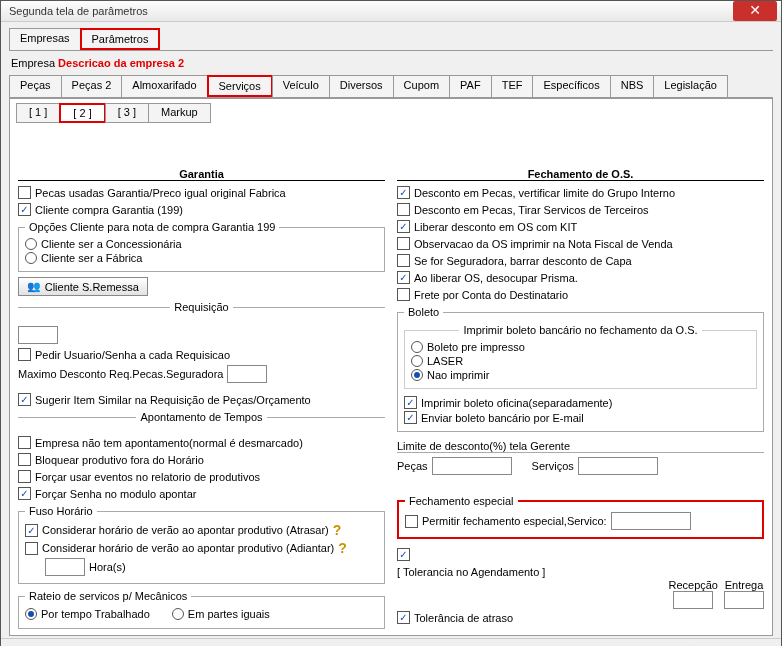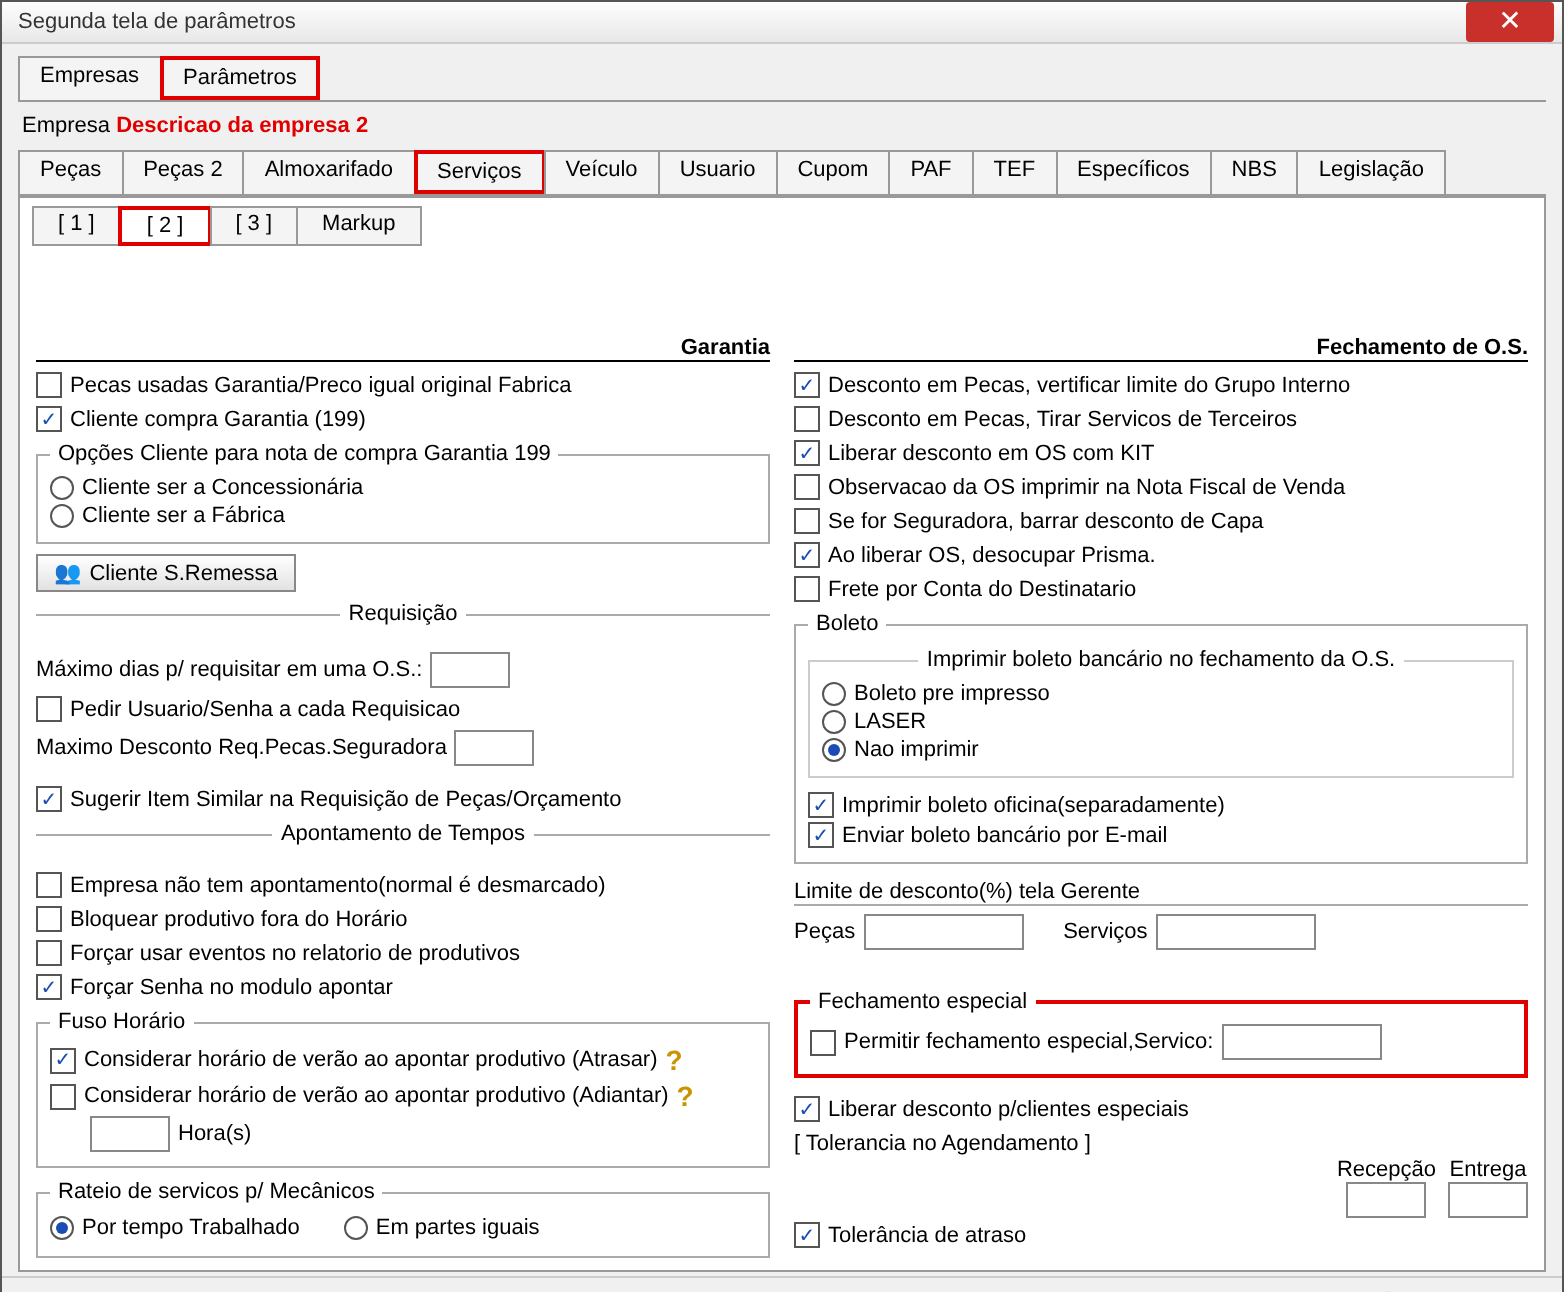--- a/index.html
+++ b/index.html
@@ -14,21 +14,21 @@
 .tab.red-box { border: 2px solid #e10000; }
 .empresa-line { padding: 6px 2px; }
 .empresa-line .lbl { color: #000; }
 .empresa-line .desc { color: #e10000; font-weight: bold; }
 .subtab-wrap { border: 1px solid #999; background: #fff; flex: 1; display: flex; flex-direction: column; padding: 0; }
 .subtabrow2 { display: flex; padding: 4px 6px 0 6px; }
 .subtab2 { padding: 2px 12px; border: 1px solid #999; background: #f4f4f4; margin-right: -1px; cursor: pointer; }
 .subtab2.red-box { border: 2px solid #e10000; background: #fff; }
 .panel { flex: 1; padding: 4px 8px; display: flex; gap: 12px; }
 .col { flex: 1; display: flex; flex-direction: column; gap: 2px; }
-.section-title { text-align: right; font-weight: bold; border-bottom: 1px solid #000; margin-bottom: 2px; margin-top: 41px; }
+.section-title { text-align: center; font-weight: bold; border-bottom: 1px solid #000; margin-bottom: 2px; margin-top: 41px; }
 .row { display: flex; align-items: center; gap: 4px; padding: 1px 0; }
 .cb { width: 13px; height: 13px; border: 1px solid #555; background: #fff; display: inline-flex; align-items: center; justify-content: center; font-size: 10px; color: #1a4db3; cursor: pointer; }
 .cb.checked::after { content: "✓"; }
 .rb { width: 12px; height: 12px; border: 1px solid #555; border-radius: 50%; background: #fff; display: inline-flex; align-items: center; justify-content: center; cursor: pointer; }
 .rb.sel::after { content: ""; width: 6px; height: 6px; background: #1a4db3; border-radius: 50%; }
 fieldset { border: 1px solid #aaa; padding: 4px 6px 6px 6px; margin: 2px 0; }
 fieldset legend { padding: 0 4px; }
 .btn { border: 1px solid #888; background: linear-gradient(#fff,#e2e2e2); padding: 2px 8px; cursor: pointer; display: inline-flex; align-items: center; gap: 4px; }
 .txt { border: 1px solid #888; height: 18px; padding: 0 2px; background: #fff; }
 .small { width: 40px; }
@@ -62,21 +62,21 @@
       <span class="lbl">Empresa</span>
       <span class="desc">Descricao da empresa 2</span>
     </div>
 
     <div class="tabrow">
       <div class="tab">Peças</div>
       <div class="tab">Peças 2</div>
       <div class="tab">Almoxarifado</div>
       <div class="tab red-box">Serviços</div>
       <div class="tab">Veículo</div>
-      <div class="tab">Usuario</div>
+      <div class="tab">Diversos</div>
       <div class="tab">Cupom</div>
       <div class="tab">PAF</div>
       <div class="tab">TEF</div>
       <div class="tab">Específicos</div>
       <div class="tab">NBS</div>
       <div class="tab">Legislação</div>
     </div>
 
     <div class="subtab-wrap">
       <div class="subtabrow2">
@@ -113,21 +113,20 @@
               <span class="btn">
                 <span>👥</span>
                 <span>Cliente S.Remessa</span>
               </span>
             </div>
 
           <fieldset style="border:none;border-top:1px solid #aaa;padding:4px 0;">
             <legend style="margin:0 auto;">Requisição</legend>
           </fieldset>
           <div class="row">
-              <span>Máximo dias p/ requisitar em uma O.S.:</span>
               <input class="txt small" style="">
             </div>
           <div class="row">
               <span class="cb"></span>
               <span>Pedir Usuario/Senha a cada Requisicao</span>
             </div>
           <div class="row">
               <span>Maximo Desconto Req.Pecas.Seguradora</span>
               <input class="txt small" style="">
             </div>
@@ -265,21 +264,20 @@
             <legend>Fechamento especial</legend>
             <div class="row">
                 <span class="cb"></span>
                 <span>Permitir fechamento especial,Servico:</span>
                 <input class="txt med" style="">
               </div>
           </fieldset>
 
           <div class="row" style="margin-top:4px;">
               <span class="cb checked"></span>
-              <span>Liberar desconto p/clientes especiais</span>
             </div>
 
           <div style="margin-top:2px;">
             <div>[ Tolerancia no Agendamento ]</div>
             <div class="row" style="justify-content:flex-end;gap:6px;">
               <div style="text-align:center;"><div>Recepção</div><input class="txt small" style=""></div>
               <div style="text-align:center;"><div>Entrega</div><input class="txt small" style=""></div>
             </div>
             <div class="row">
                 <span class="cb checked"></span>

